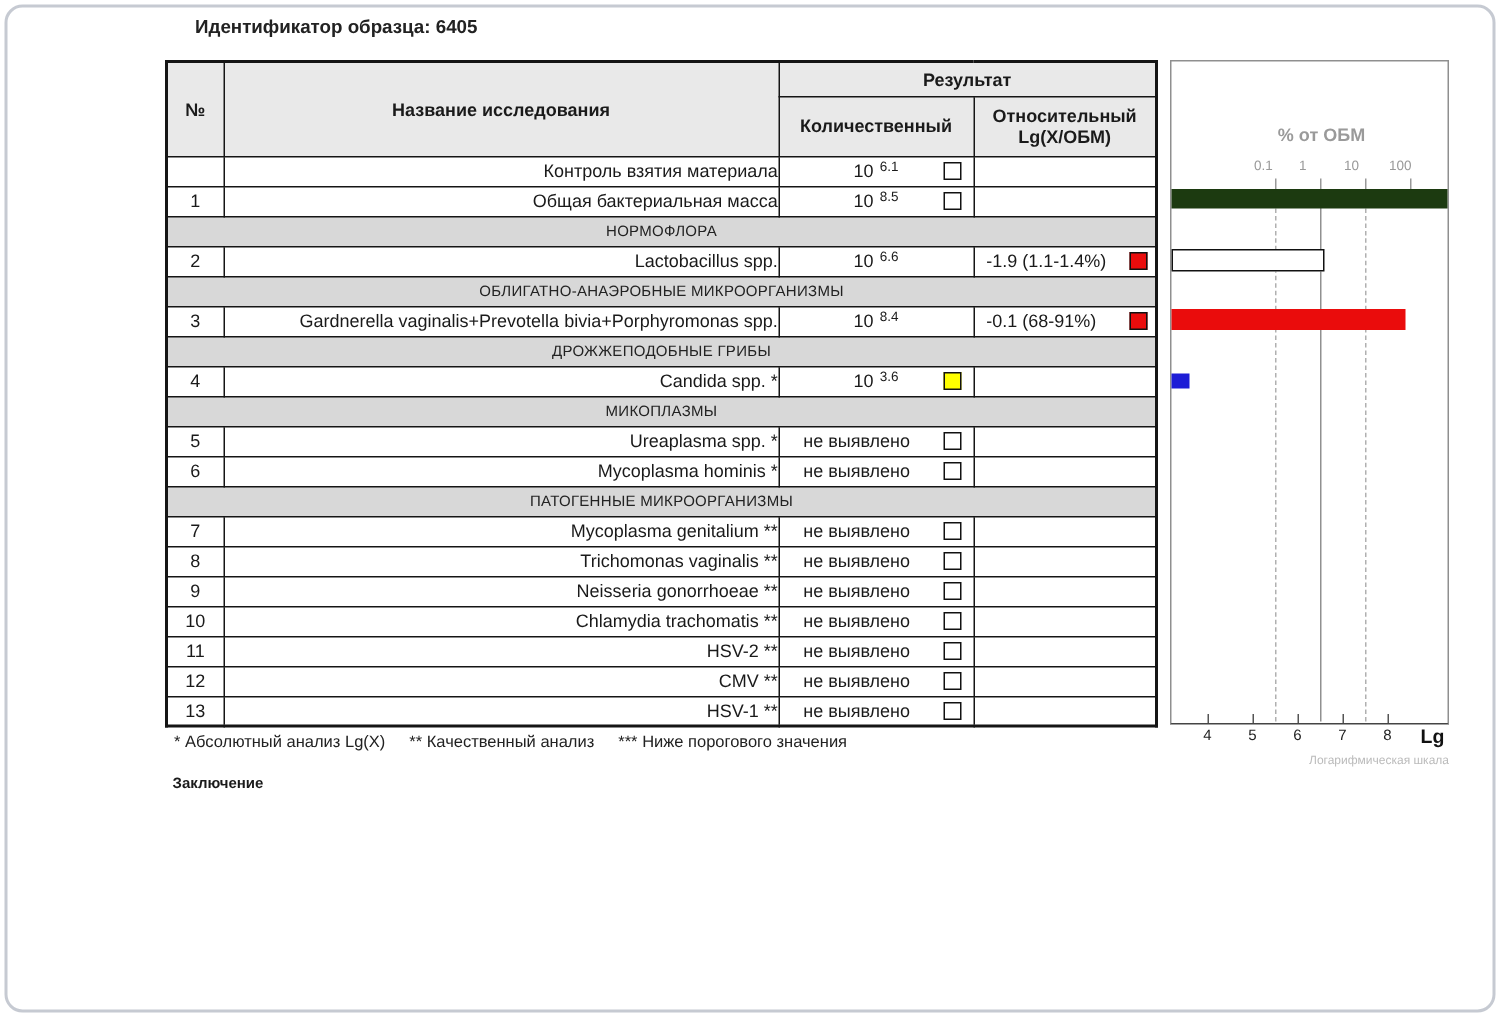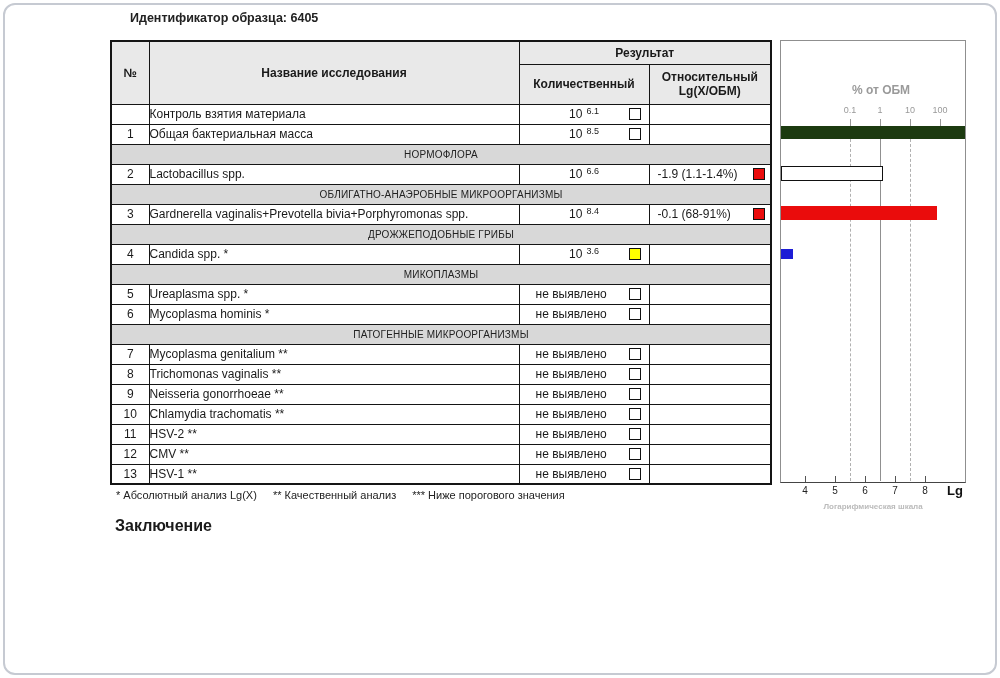--- a/index.html
+++ b/index.html
@@ -20,56 +20,56 @@
     border:2px solid #151515;
   }
   table.results th, table.results td { border:1px solid #151515; padding:0; vertical-align:middle; }
   .c-num{width:38px} .c-name{width:370px} .c-quant{width:130px} .c-rel{width:122px}
   thead th { background:#e9e9e9; font-weight:bold; font-size:12px; }
   tr.h1 { height:23px; } tr.h2 { height:40px; }
   .th-rel div { line-height:14px; }
   tbody tr { height:20px; }
   tr.section-row td { background:#d8d8d8; text-align:center; font-size:10px; color:#222; letter-spacing:.2px; }
   .td-num { text-align:center; }
-  .td-name { padding-left:8px; text-align:left; }
+  .td-name { padding-left:8px; text-align:right; }
   .td-quant, .td-rel { position:relative; }
   .qtext { position:absolute; left:0; right:0; top:50%; transform:translateY(-50%); text-align:center; white-space:nowrap; }
   .qtext.left { text-align:left; padding-left:16px; }
   .exp { font-size:9px; position:relative; top:-4px; margin-left:4px; }
   .rtext { position:absolute; left:8px; top:50%; transform:translateY(-50%); white-space:nowrap; }
   .marker {
     position:absolute; right:8px; top:50%; transform:translateY(-50%);
     width:12px; height:12px; border:1px solid #111; background:#fff;
   }
   .td-rel .marker { right:5px; }
 
   
   .chart { position:absolute; left:780px; top:40px; width:200px; height:485px; }
   .plot {
     position:absolute; left:0; top:0; width:186px; height:443px;
     border:1px solid #8f8f8f; border-bottom-color:#444; background:#fff;padding-left:31px;
   }
   .chart-title { position:absolute; left:20px; top:42px; width:160px; text-align:center;
                  font-size:12px; font-weight:bold; color:#9a9a9a; }
-  .ptick { position:absolute; top:64px; width:28px; text-align:center; font-size:9px; color:#999; }
+  .ptick { position:absolute; top:64px; width:28px; text-align:left; font-size:9px; color:#999; }
   .ptick-mark { position:absolute; top:78px; width:1px; height:8px; background:#999; }
   .grid-dashed { position:absolute; top:88px; bottom:1px; width:0; border-left:1px dashed #b0b0b0; z-index:1; }
   .grid-solid  { position:absolute; top:88px; bottom:1px; width:1px; background:#909090; z-index:1; }
   .bar { position:absolute; left:0; z-index:2; }
   .btick-mark { position:absolute; bottom:0; width:1px; height:6px; background:#555; z-index:3; }
   .xaxis { position:absolute; left:1px; top:445px; width:186px; height:14px; }
   .xlab { position:absolute; top:0; width:18px; text-align:center; font-size:10px; color:#222; }
   .lg-label { position:absolute; left:167px; top:443px; font-size:13px; font-weight:bold; color:#111; }
-  .scale-note { position:absolute; left:0; top:462px; width:186px; text-align:center; font-size:8px; color:#bbbbbb;font-weight:bold; }
+  .scale-note { position:absolute; left:0; top:462px; width:186px; text-align:right; font-size:8px; color:#bbbbbb; }
 
   
   .footnote { position:absolute; left:116px; top:489px; font-size:11px; color:#222; }
   .footnote span { margin-right:16px; }
   .conclusion { position:absolute; left:115px; top:517px; width:700px; }
-  .conclusion-title { font-weight:bold; font-size:16px; margin-bottom:4px; }
+  .conclusion-title { font-weight:bold; font-size:10px; margin-bottom:4px; }
   .conclusion-line { font-size:12.5px; line-height:17.2px; }
 </style>
 </head>
 <body>
 
 <div class="page">
   <div class="frame"></div>
 
   <div class="sample-id">Идентификатор образца: 6405</div>
 

